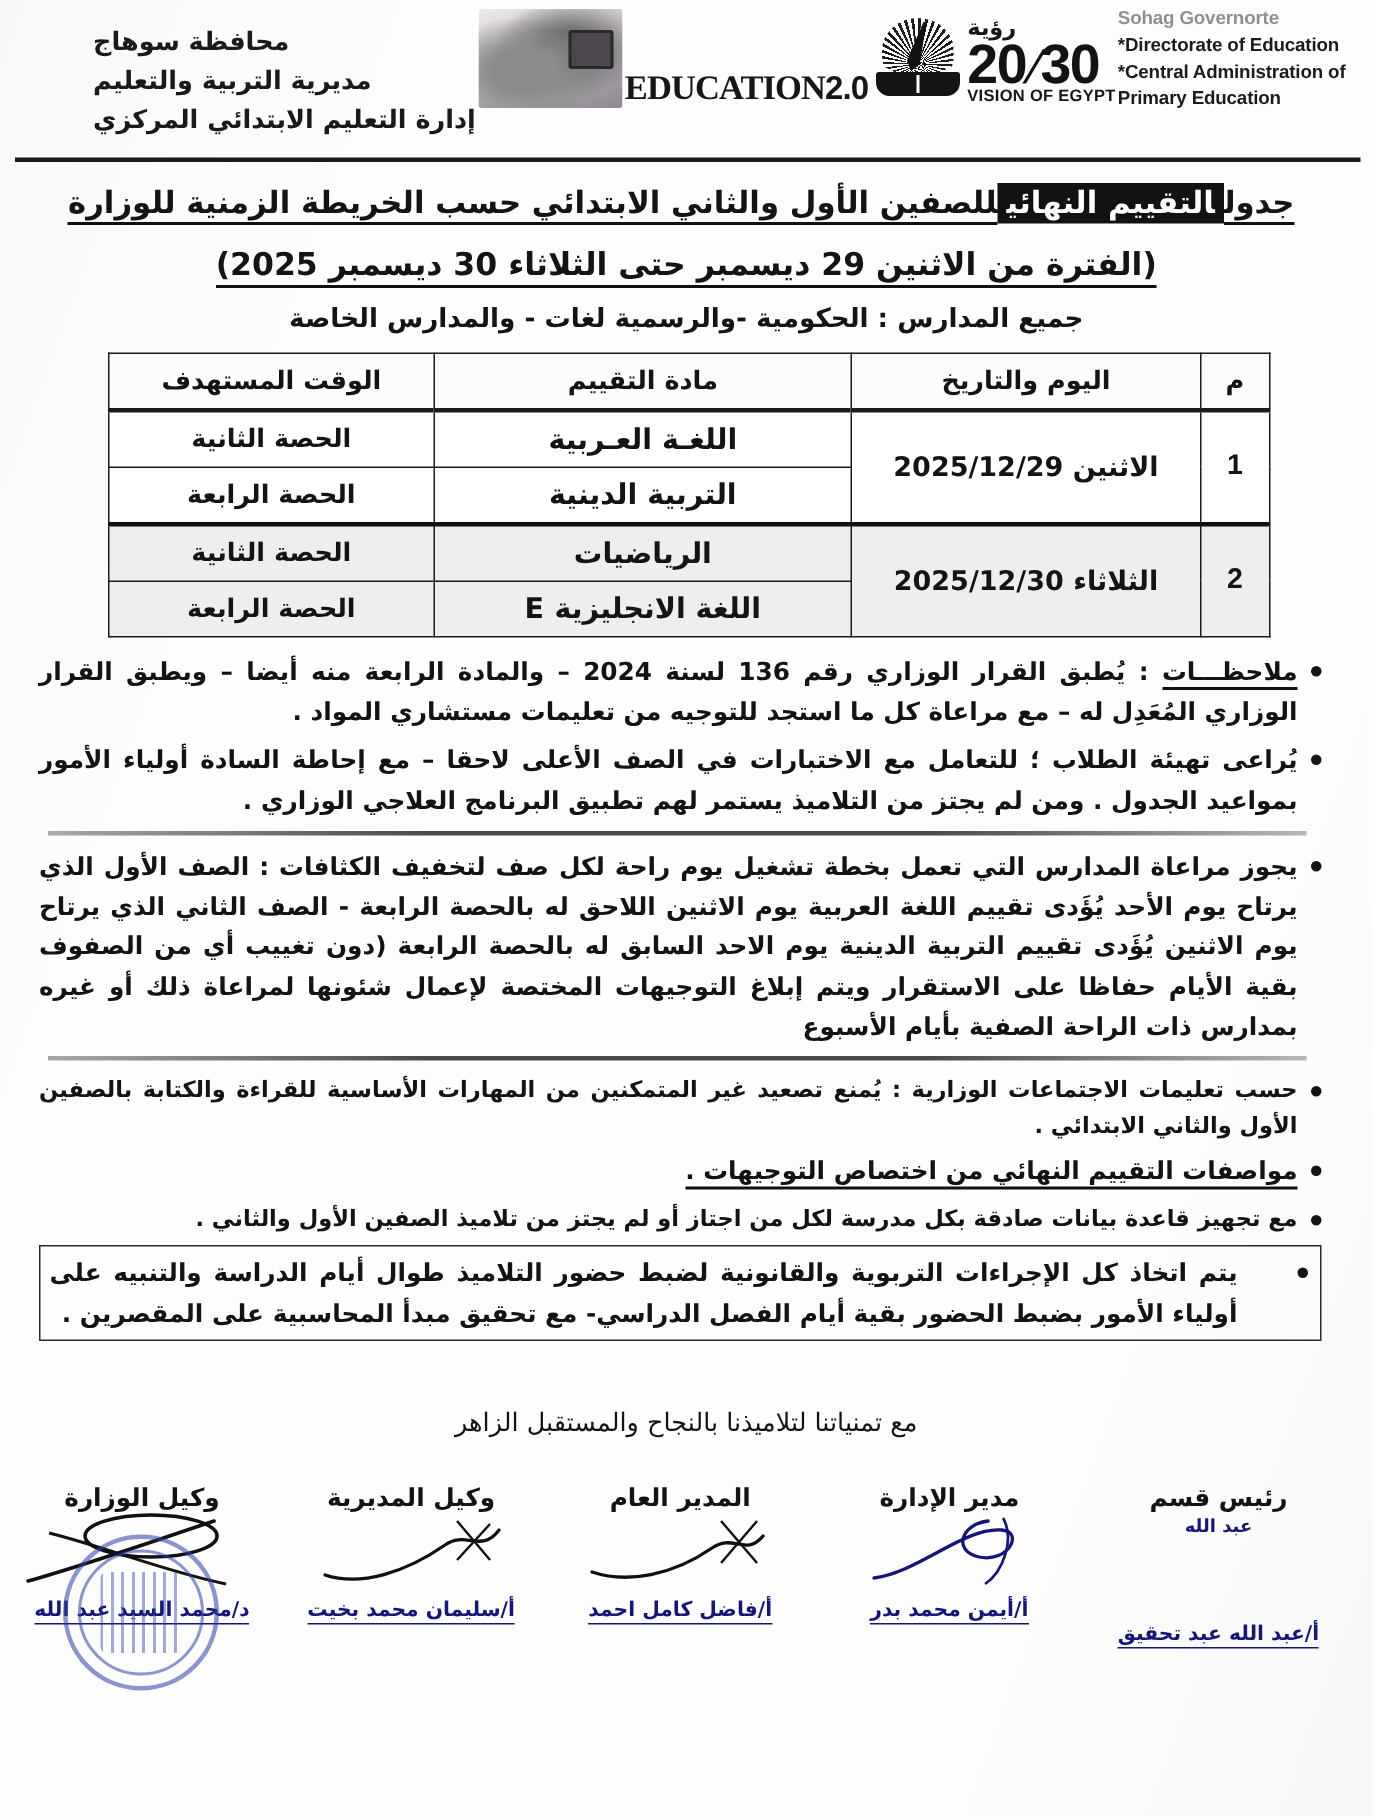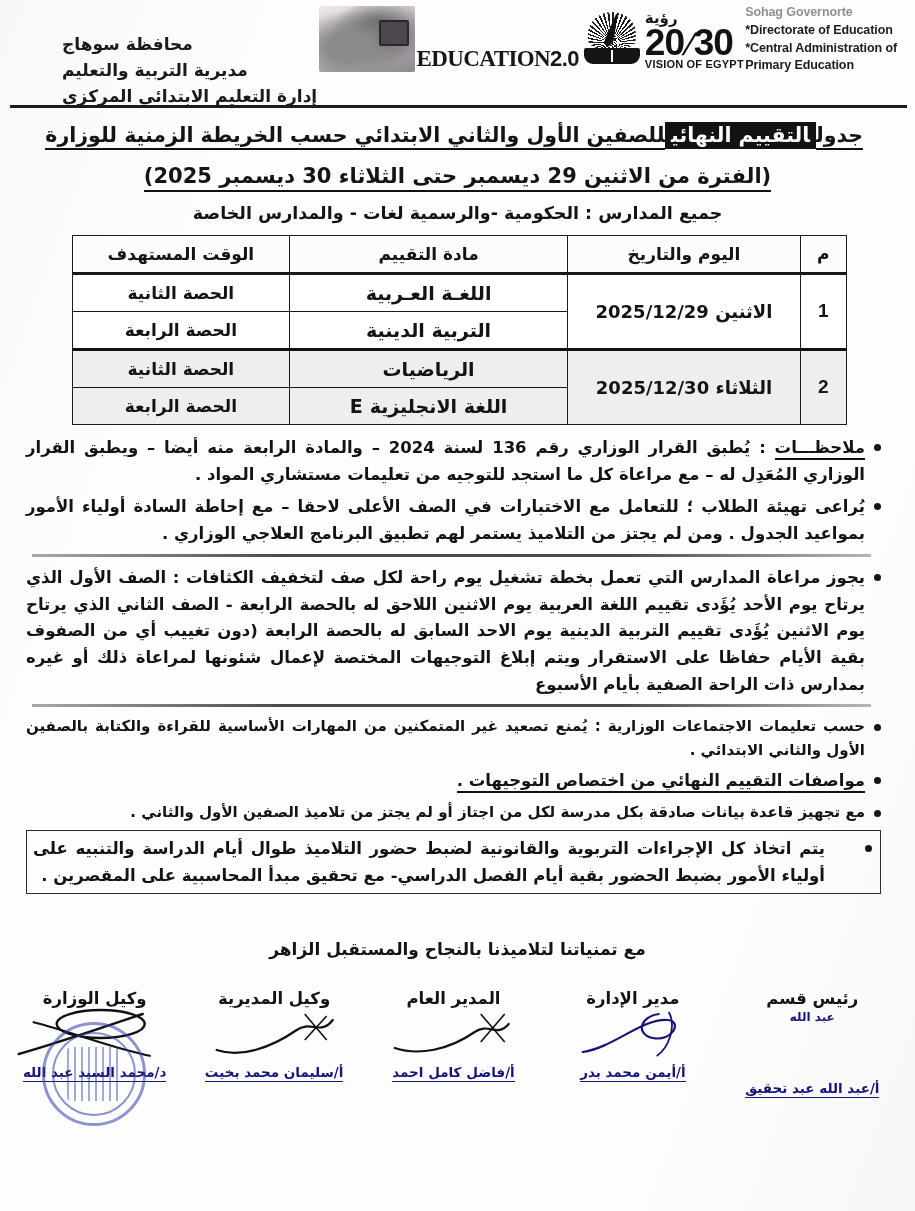--- a/index.html
+++ b/index.html
@@ -34,21 +34,21 @@
     align-items: flex-start;
     justify-content: space-between;
     padding: 0 10px 0 48px;
     border-bottom: 3px solid #1b1b1b;
     margin: 0 8px 0 10px;
   }
 
   .lh-ar {
     text-align: left;
     direction: rtl;
-    padding-top: 32px;
+    padding-top: 16px;
     padding-left: 4px;
     order: 3;
   }
   .lh-ar div {
     font-size: 17px;
     font-weight: bold;
     line-height: 1.52;
     letter-spacing: 0.4px;
     color: #1a1a1a;
     white-space: nowrap;
@@ -302,21 +302,21 @@
     background: linear-gradient(90deg, #9a9a9a, #2a2a2a 30%, #2a2a2a 70%, #aaa);
     margin: 4px 10px 8px 6px;
     opacity: .85;
   }
 
   
   .closing {
     text-align: center;
     direction: rtl;
     font-size: 17px;
-    font-weight: bold;
+    font-weight: normal;
     letter-spacing: 0.3px;
     padding: 16px 0 0 0;
   }
 
   
   .sign-row {
     display: flex;
     direction: rtl;
     justify-content: space-between;
     align-items: flex-start;

